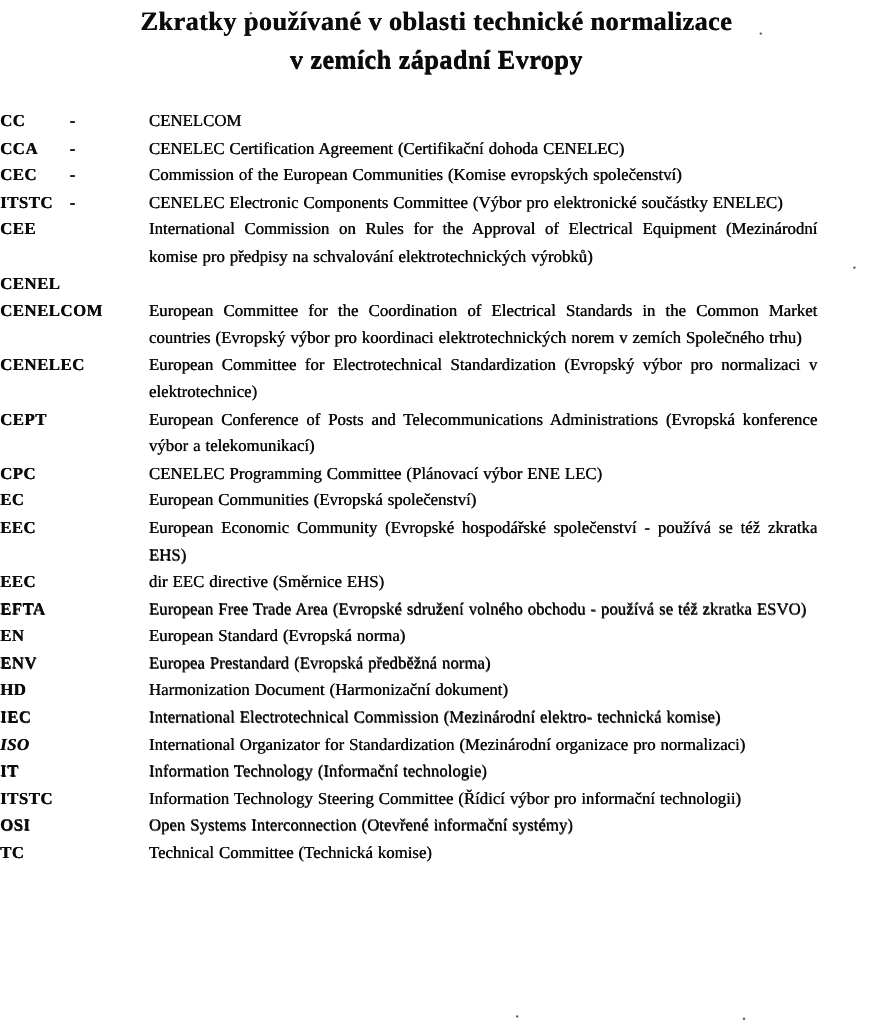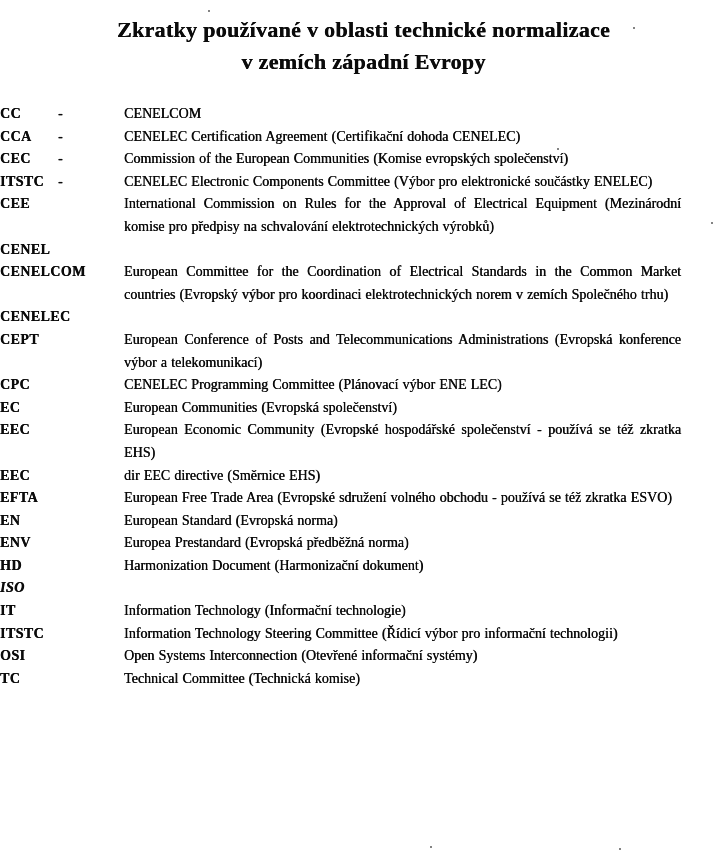--- a/index.html
+++ b/index.html
@@ -8,21 +8,21 @@
     width: 727px;
     height: 860px;
     margin: 0 auto;
     background: #ffffff;
     overflow: hidden;
     font-family: "Liberation Serif", "DejaVu Serif", serif;
     color: #0b0b0b;
   }
   .page * { text-shadow: 0.35px 0.2px 0 currentColor; }
   .title {
-    padding-top: 14px;
+    padding-top: 2px;
     text-align: center;
     font-weight: bold;
     font-size: 22px;
     line-height: 32px;
     letter-spacing: 0.3px;
   }
   .list { margin-top: 25px; }
   .row {
     display: grid;
     grid-template-columns: 58px 66px 557px;
@@ -90,20 +90,21 @@
 
   <div class="row">
     <span class="abbr">CENELCOM</span>
     <span class="dash"></span>
     <span class="desc">European Committee for the Coordination of Electrical Standards in the Common Market countries (Evropský výbor pro koordinaci elektrotechnických norem v zemích Společného trhu)</span>
   </div>
 
   <div class="row">
     <span class="abbr">CENELEC</span>
     <span class="dash"></span>
+    <span class="desc">European Committee for Electrotechnical Standardization (Evropský výbor pro normalizaci v elektrotechnice)</span>
   </div>
 
   <div class="row">
     <span class="abbr">CEPT</span>
     <span class="dash"></span>
     <span class="desc">European Conference of Posts and Telecommunications Administrations (Evropská konference výbor a telekomunikací)</span>
   </div>
 
 
   <div class="row">
@@ -147,24 +148,30 @@
     <span class="dash"></span>
     <span class="desc">Europea Prestandard (Evropská předběžná norma)</span>
   </div>
 
   <div class="row">
     <span class="abbr">HD</span>
     <span class="dash"></span>
     <span class="desc">Harmonization Document (Harmonizační dokument)</span>
   </div>
 
+  <div class="row">
+    <span class="abbr">IEC</span>
+    <span class="dash"></span>
+    <span class="desc">International Electrotechnical Commission (Mezinárodní elektro- technická komise)</span>
+  </div>
 
   <div class="row">
     <span class="abbr italic">ISO</span>
     <span class="dash"></span>
+    <span class="desc">International Organizator for Standardization (Mezinárodní organizace pro normalizaci)</span>
   </div>
 
   <div class="row">
     <span class="abbr">IT</span>
     <span class="dash"></span>
     <span class="desc">Information Technology (Informační technologie)</span>
   </div>
 
   <div class="row">
     <span class="abbr">ITSTC</span>

